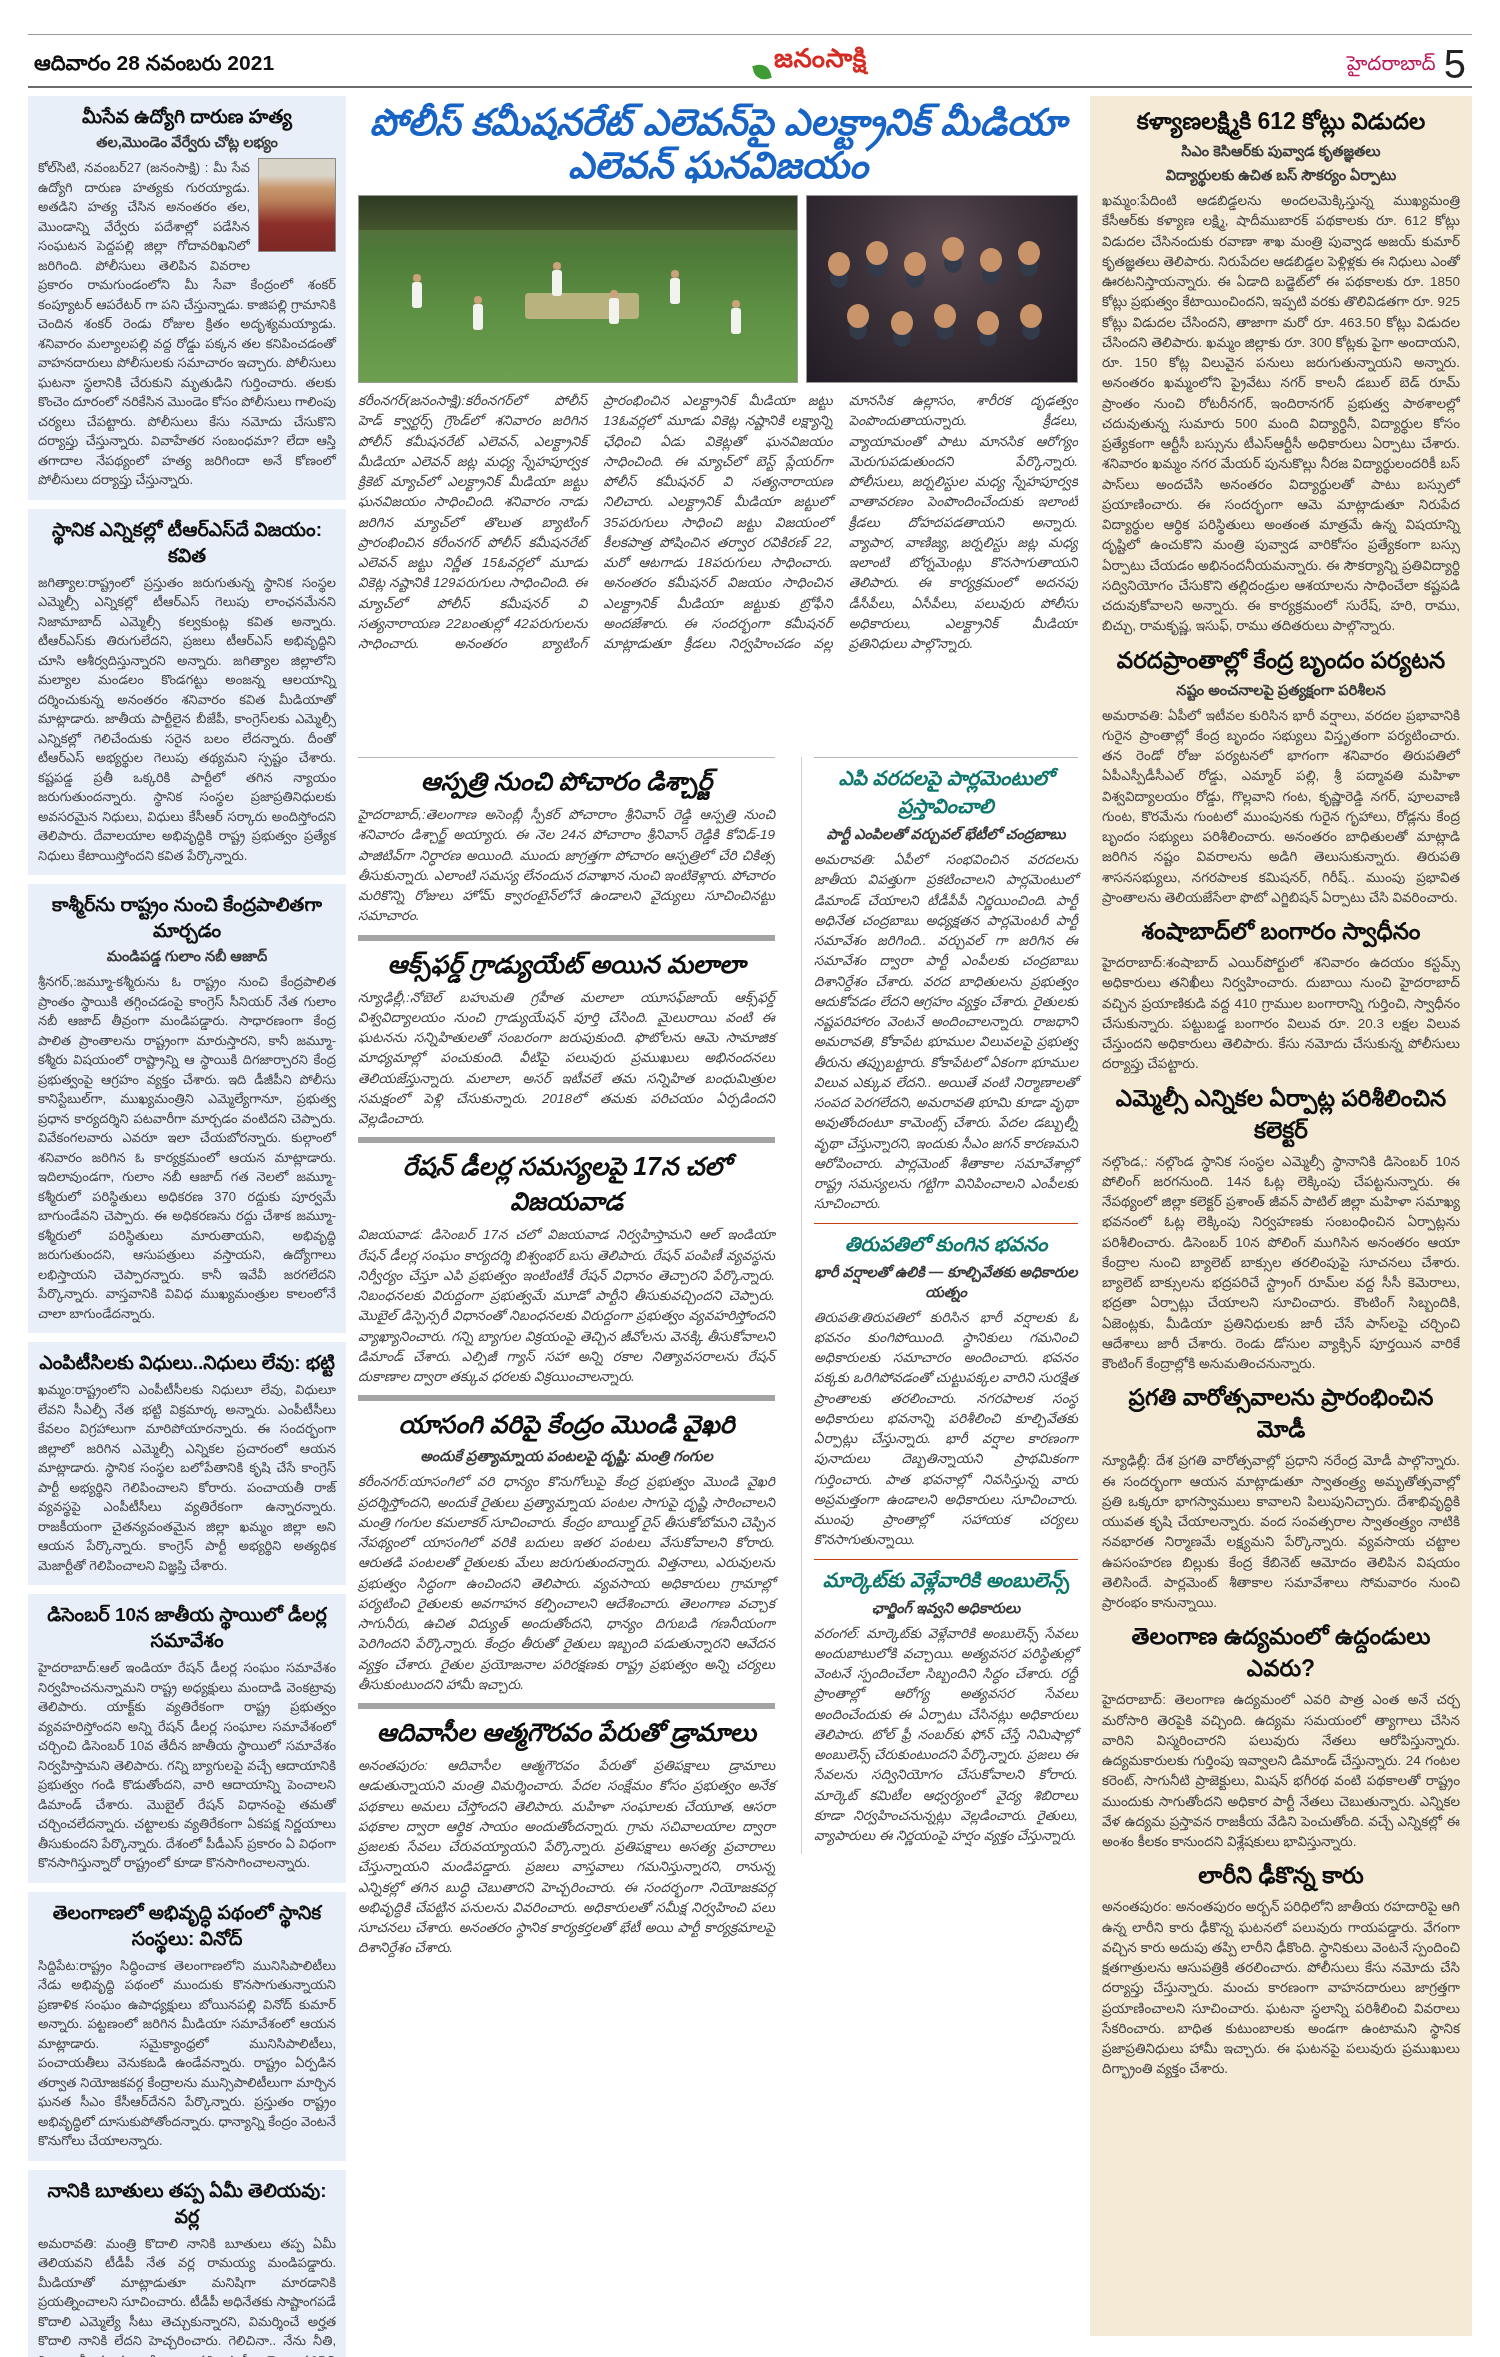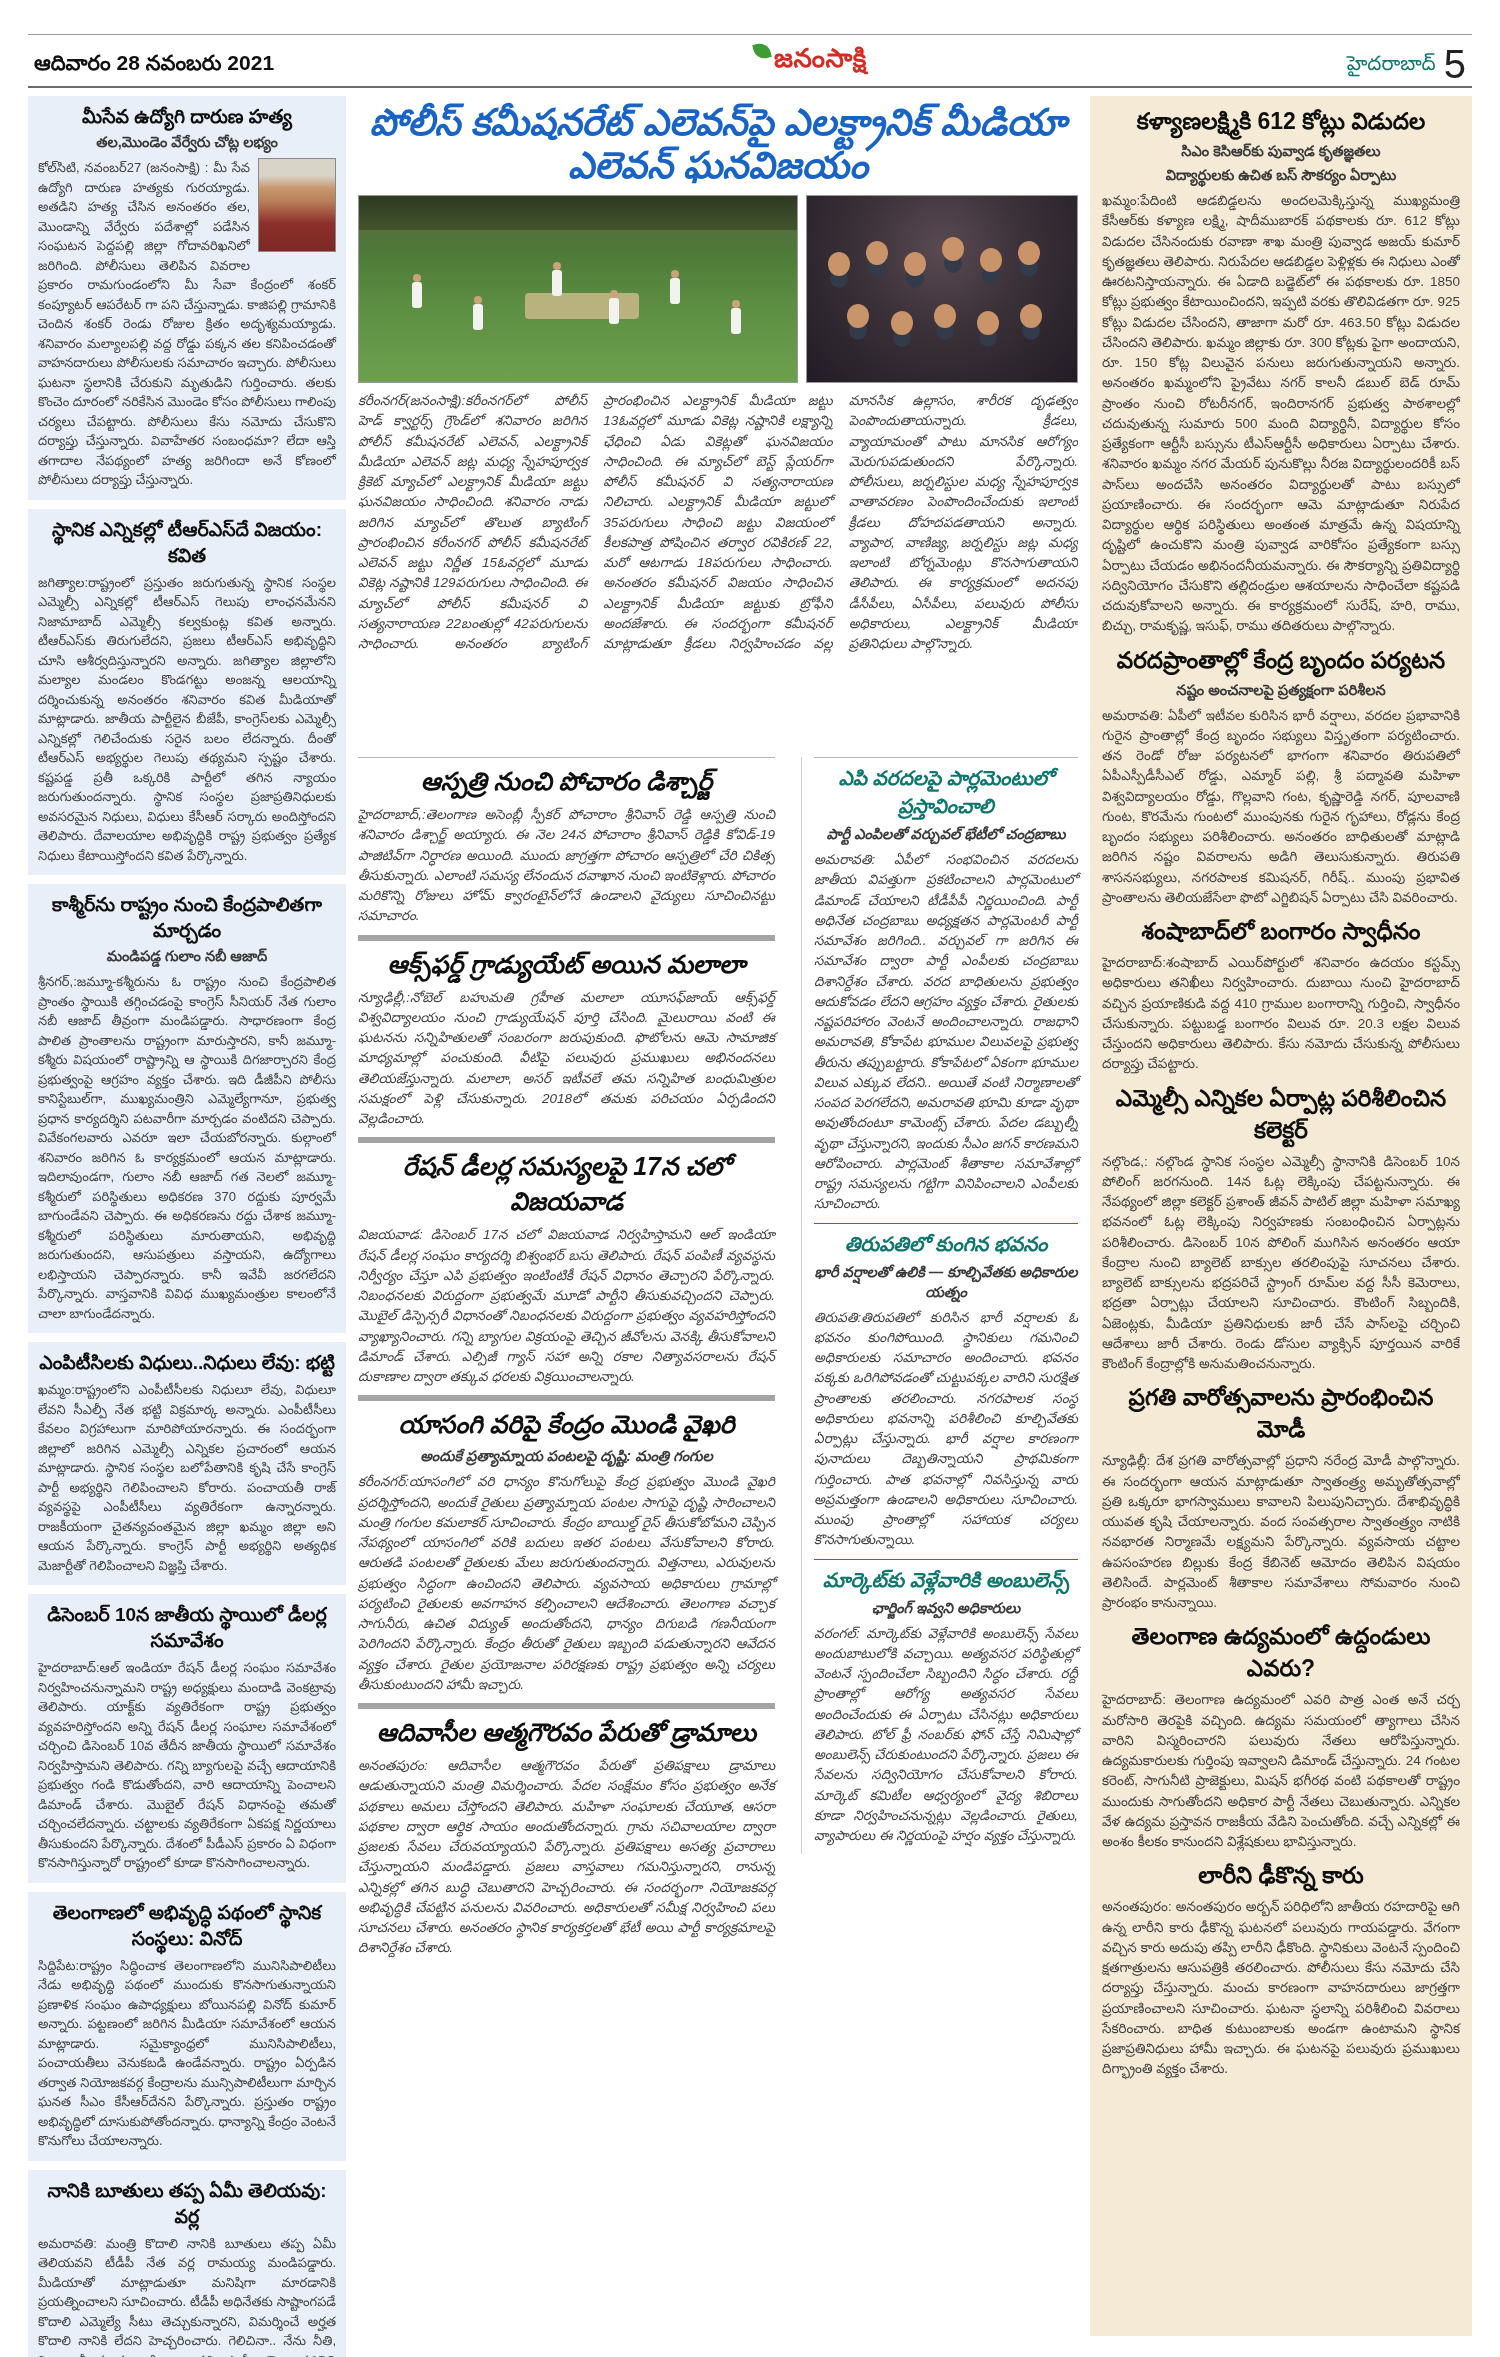--- a/index.html
+++ b/index.html
@@ -2,25 +2,25 @@
 <html><head>
 <meta charset="utf-8">
 <style>
   html,body{margin:0;padding:0;background:#ffffff;}
   .page{position:relative;width:1500px;height:2357px;margin:0 auto;background:#ffffff;
         font-family:"Liberation Sans","DejaVu Sans",sans-serif;color:#1a1a1a;overflow:hidden;}
   
   .masthead{margin:34px 28px 0 28px;border-top:1px solid #9a9a9a;border-bottom:2px solid #6b6b6b;
             display:flex;align-items:flex-end;justify-content:space-between;padding:8px 6px 6px 6px;}
   .mast-date{font-size:21px;font-weight:bold;color:#111;}
-  .mast-logo{display:flex;align-items:flex-start;gap:4px;}
+  .mast-logo{display:flex;align-items:flex-end;gap:4px;}
   .leaf{width:16px;height:16px;background:#3f9b35;border-radius:0 70% 0 70%;transform:rotate(-15deg);display:inline-block;}
   .logo-text{font-size:26px;font-weight:bold;color:#d62b22;letter-spacing:.5px;}
   .mast-right{display:flex;align-items:flex-end;gap:8px;}
-  .mast-city{font-size:20px;color:#0f766e;}
+  .mast-city{font-size:20px;color:#be185d;}
   .mast-page{font-size:40px;font-weight:300;color:#222;line-height:.8;}
   
   .content{display:flex;gap:12px;margin:8px 28px 0 28px;align-items:flex-start;}
   .leftcol{width:318px;flex:0 0 318px;display:flex;flex-direction:column;gap:9px;}
   .middle{flex:1 1 auto;min-width:0;font-style:italic;}
   .creamcol{width:382px;flex:0 0 382px;background:#f4ead6;padding:10px 12px;box-sizing:border-box;min-height:2240px;}
   
   article{break-inside:avoid;}
   .panel{background:#e9eff8;padding:10px 10px;box-sizing:border-box;}
   h1,h2,h3{margin:0;font-family:"Liberation Sans","DejaVu Sans",sans-serif;}

